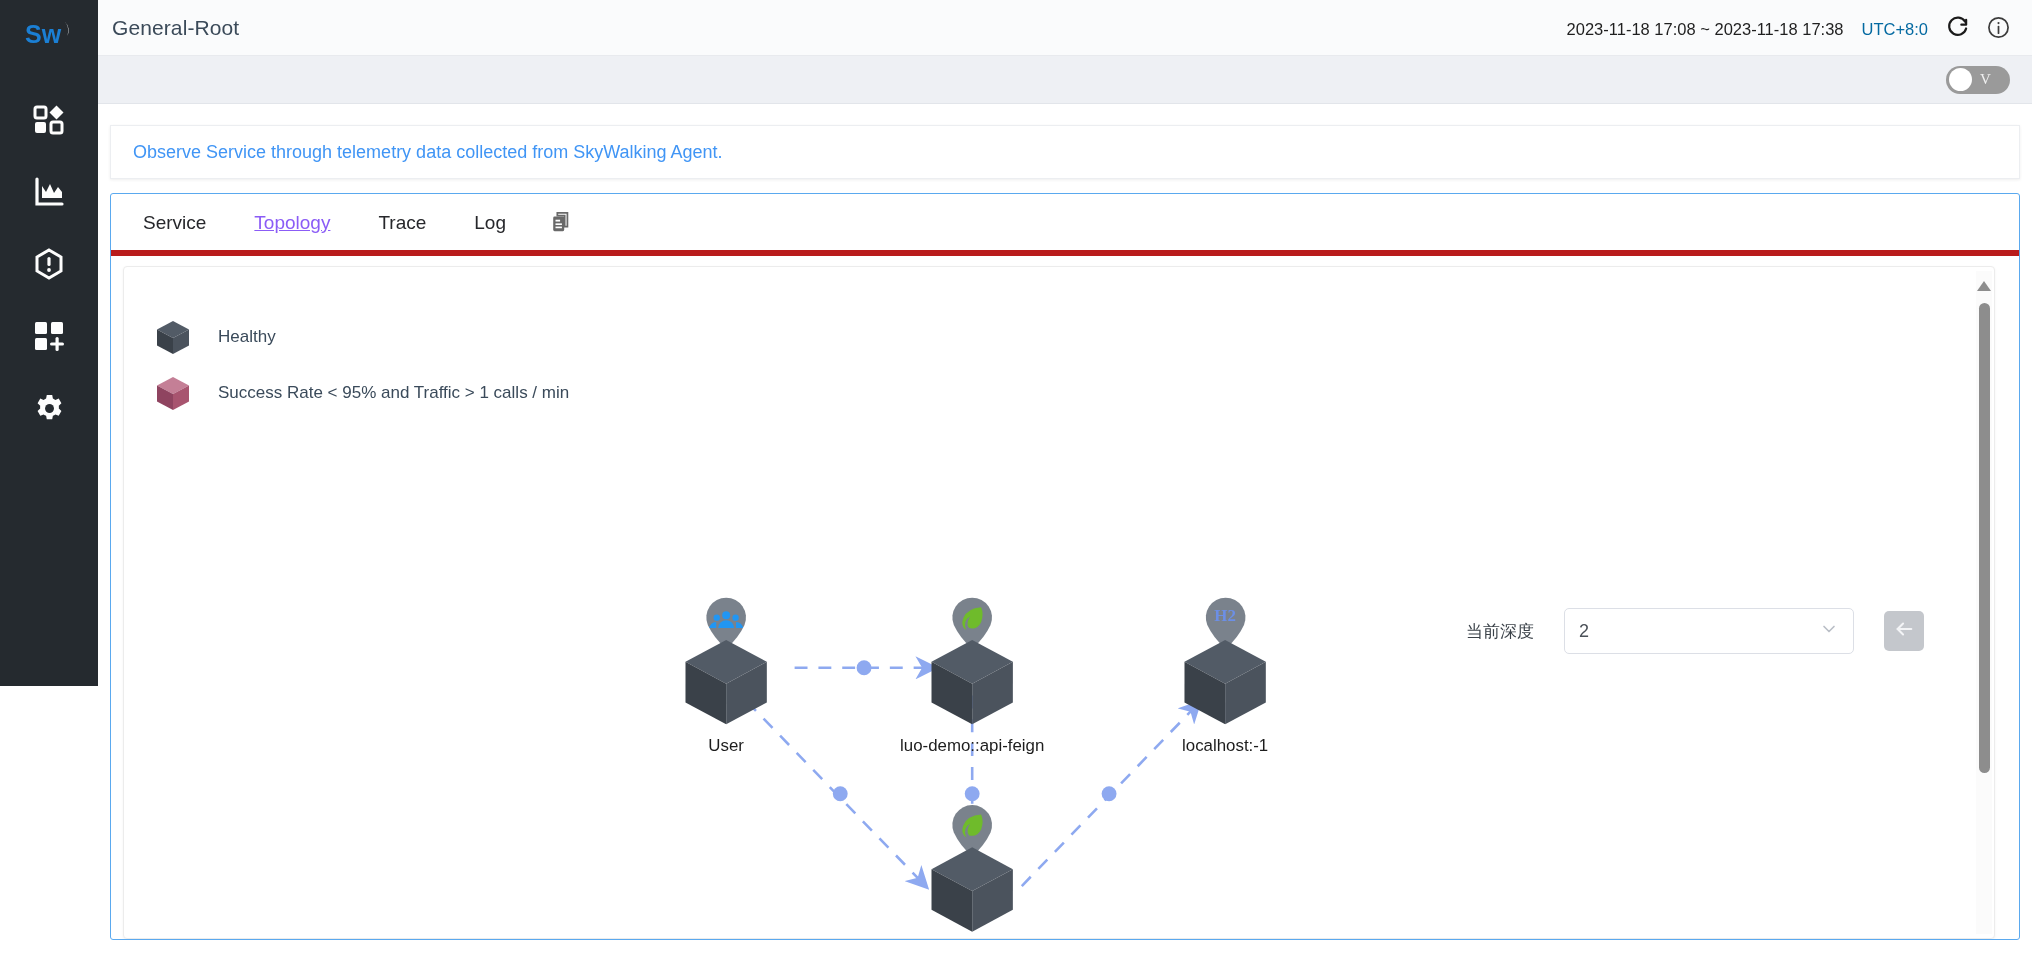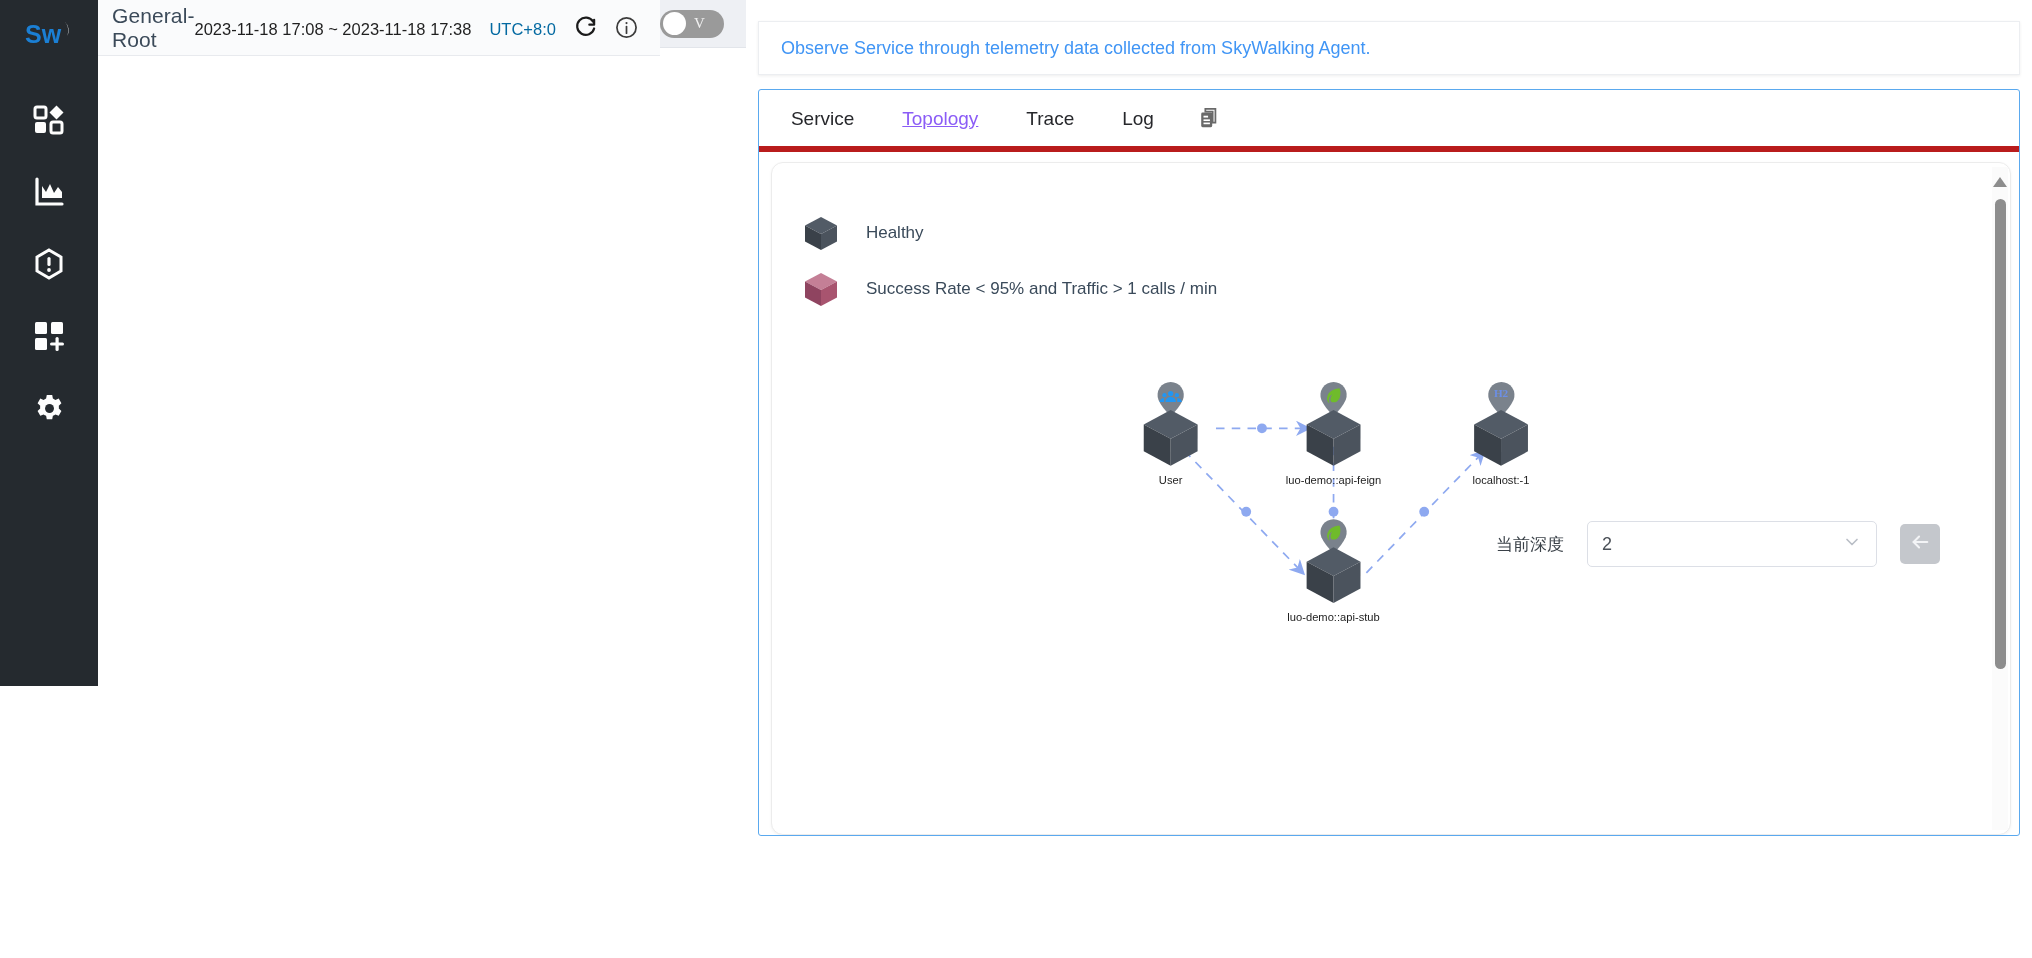--- a/index.html
+++ b/index.html
@@ -21,21 +21,21 @@
   .logo { margin-top: 14px; margin-bottom: 30px; width: 62px; height: 40px;
           display: flex; align-items: center; justify-content: center; }
   .nav-item {
     width: 62px; height: 72px;
     display: flex; align-items: center; justify-content: center;
     cursor: pointer;
   }
   .nav-item svg { display: block; }
 
   
-  .main { flex: 1 1 auto; display: flex; flex-direction: row; min-width: 0;
+  .main { flex: 1 1 auto; display: flex; flex-direction: column; min-width: 0;
           background: #fff; }
 
   .topbar {
     height: 56px; flex: 0 0 56px;
     background: #fafbfc;
     border-bottom: 1px solid #e8eaee;
     display: flex; align-items: center;
     padding: 0 22px 0 14px;
   }
   .page-title { font-size: 21px; color: #3b4a59; letter-spacing: .1px; }
@@ -93,35 +93,35 @@
     border-bottom: 6px solid #b91c1c;
   }
   .tab {
     font-size: 19px; color: #26272b; padding: 0 24px;
     cursor: pointer; line-height: 1;
   }
   .tab.active { color: #8b5cf6; text-decoration: underline; }
   .tab-icon-btn { padding: 0 20px; display: flex; align-items: center; cursor: pointer; }
 
   .topo-wrap {
-    flex: 1 1 auto; position: relative; margin: 10px 8px 0 12px;
-    border: 1px solid #ececec; border-radius: 12px;
+    flex: 1 1 auto; position: relative; margin: 10px 24px 0 12px;
+    border: 1px solid #ececec; border-radius: 4px;
     box-shadow: 0 1px 3px rgba(0,0,0,.05);
     background: #fff; overflow: hidden;
   }
 
   
   .legend { position: absolute; left: 28px; top: 42px; }
   .legend-row { display: flex; align-items: center; height: 56px; }
   .legend-label { font-size: 17px; color: #3a4a5a; margin-left: 24px; }
 
   
   .depth-ctrl {
-    position: absolute; right: 70px; top: 358px;
-    display: flex; align-items: center; gap: 23px;
+    position: absolute; right: 70px; top: 341px;
+    display: flex; align-items: center; gap: 30px;
   }
   .depth-label { font-size: 17px; color: #3a4148; white-space: nowrap; }
   .depth-select {
     width: 290px; height: 46px; border: 1px solid #dcdfe6; border-radius: 5px;
     display: flex; align-items: center; padding: 0 14px;
     font-size: 18px; color: #4b5158; cursor: pointer; background: #fff;
   }
   .depth-select .val { flex: 1 1 auto; }
   .back-btn {
     width: 40px; height: 40px; border-radius: 5px; background: #c4c7cc;

